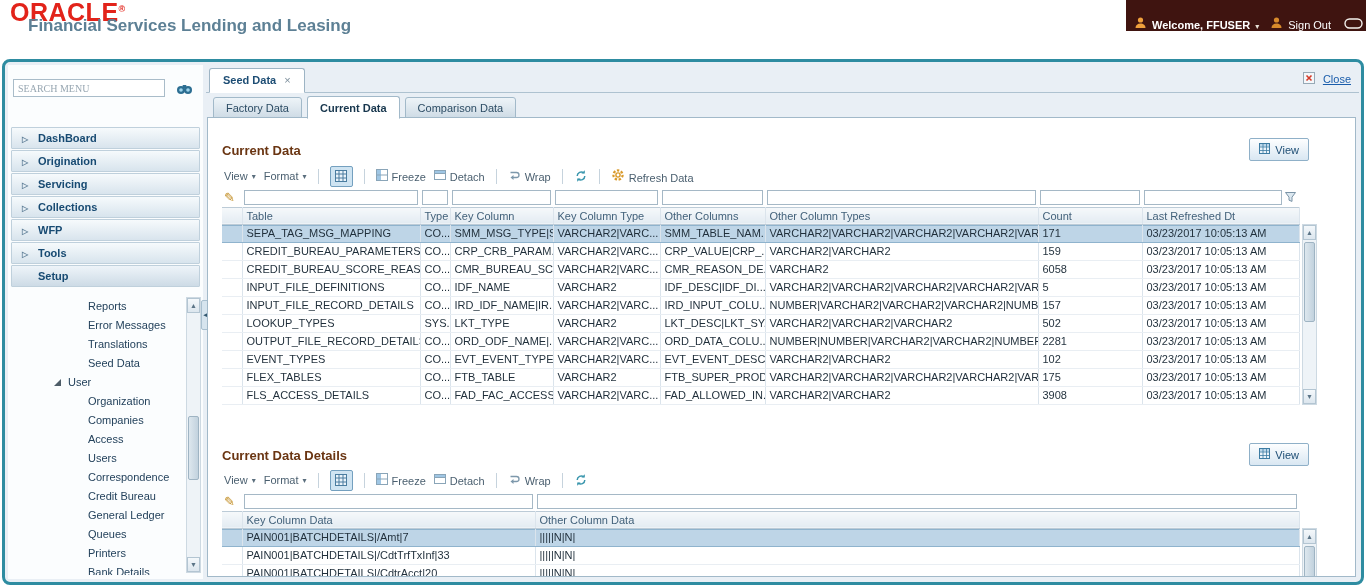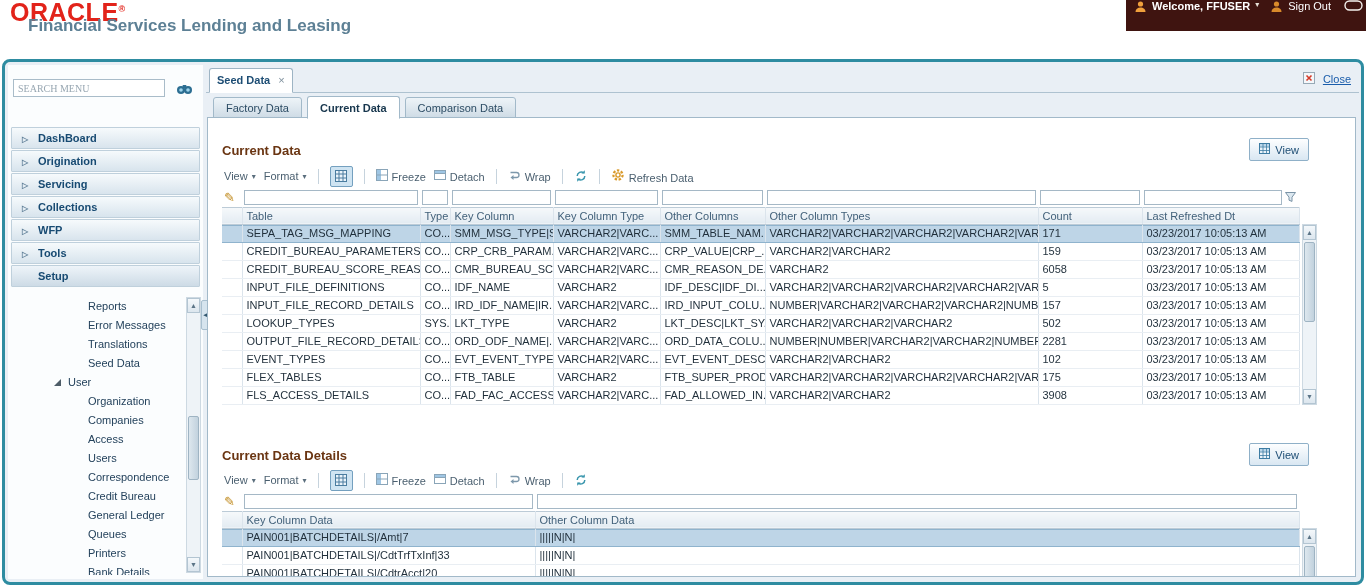--- a/index.html
+++ b/index.html
@@ -2,21 +2,21 @@
 <html><head>
 <meta charset="utf-8">
 <style>
   html,body{margin:0;padding:0;background:#fff;}
   .page{position:relative;width:1366px;height:587px;background:#fff;font-family:"Liberation Sans",sans-serif;font-size:11px;color:#1f2e3a;overflow:hidden;}
 
   
   .oracle{position:absolute;left:10px;top:-2px;color:#e2231a;font-size:25px;font-weight:bold;letter-spacing:.5px;}
   .oracle sup{font-size:9px;}
   .tagline{position:absolute;left:28px;top:16px;font-size:17px;font-weight:bold;color:#5d8095;}
-  .topbar{position:absolute;top:0;right:0;width:240px;height:31px;background:#3f1410;display:flex;align-items:flex-start;gap:5px;padding:0 8px;box-sizing:border-box;color:#fff;}
+  .topbar{position:absolute;top:0;right:0;width:240px;height:31px;background:#3f1410;display:flex;align-items:flex-end;gap:5px;padding:0 8px;box-sizing:border-box;color:#fff;}
   .topbar .lbl{white-space:nowrap;}
   .topbar .welcome{font-weight:bold;}
   .caret{font-size:8px;color:#e8e2d8;}
 
   
   .frame{position:absolute;left:2px;right:2px;top:59px;bottom:2px;border:3px solid #2e8ca1;border-radius:8px;background:#e9eff5;overflow:hidden;}
 
   
   .sidebar{position:absolute;left:3px;top:3px;bottom:3px;width:195px;background:#fbfdfe;}
   .search-box{position:absolute;left:5px;top:14px;width:184px;height:20px;}
@@ -37,21 +37,21 @@
   
   .sbar{position:absolute;width:15px;background:#eef3f7;border:1px solid #cdd9e2;box-sizing:border-box;}
   .sb-btn{position:absolute;left:0;right:0;height:15px;background:linear-gradient(#f4f8fb,#dce6ee);border:1px solid #b3c5d2;display:flex;align-items:center;justify-content:center;font-size:7px;color:#5b7487;box-sizing:border-box;cursor:pointer;}
   .sb-btn.up{top:0;}
   .sb-btn.down{bottom:0;}
   .sb-thumb{position:absolute;left:1px;right:1px;background:linear-gradient(90deg,#dde7ee,#c2d2de);border:1px solid #9fb4c3;border-radius:2px;cursor:pointer;}
 
   
   .main{position:absolute;left:201px;right:2px;top:0;bottom:2px;}
   .tabstrip{position:absolute;left:0;right:0;top:5px;height:25px;border-bottom:1px solid #aec2d0;}
-  .tab{position:absolute;left:3px;bottom:-1px;height:23px;background:#fff;border:1px solid #9db4c4;border-bottom:1px solid #fff;border-radius:3px 3px 0 0;padding:0 7px;line-height:22px;font-weight:bold;color:#1d4d74;cursor:pointer;}
+  .tab{position:absolute;left:3px;bottom:-1px;height:23px;background:#fff;border:1px solid #9db4c4;border-bottom:1px solid #fff;border-radius:3px 3px 0 0;padding:0 13px;line-height:22px;font-weight:bold;color:#1d4d74;cursor:pointer;}
   .tab .x{margin-left:8px;color:#7d8f9c;font-weight:normal;cursor:pointer;}
   .close-ctl{position:absolute;right:8px;top:5px;display:flex;align-items:center;gap:8px;cursor:pointer;}
   .close-ctl .txt{color:#1a5dab;text-decoration:underline;}
   .subtabs{position:absolute;left:7px;right:0;top:30px;height:26px;display:flex;align-items:flex-end;gap:5px;}
   .subtab{height:21px;line-height:20px;padding:0 12px;background:linear-gradient(#eef4f8,#cfdce6);border:1px solid #a2b9c9;border-radius:3px 3px 0 0;color:#2c4c64;box-sizing:border-box;cursor:pointer;}
   .subtab.active{height:23px;line-height:22px;background:#fff;font-weight:bold;color:#17364d;border-bottom:1px solid #fff;margin-bottom:-1px;z-index:2;position:relative;}
   .panel{position:absolute;left:1px;right:3px;top:55px;bottom:3px;background:#fff;border:1px solid #a2b9c9;overflow:hidden;}
 
   .sec-title{position:absolute;left:14px;font-size:13px;font-weight:bold;color:#6a3512;}
   .view-btn{position:absolute;right:46px;height:21px;padding:0 9px;display:flex;align-items:center;gap:5px;background:linear-gradient(#fdfeff,#d9e7f2);border:1px solid #8fb0c8;border-radius:2px;color:#1d4d74;cursor:pointer;}

